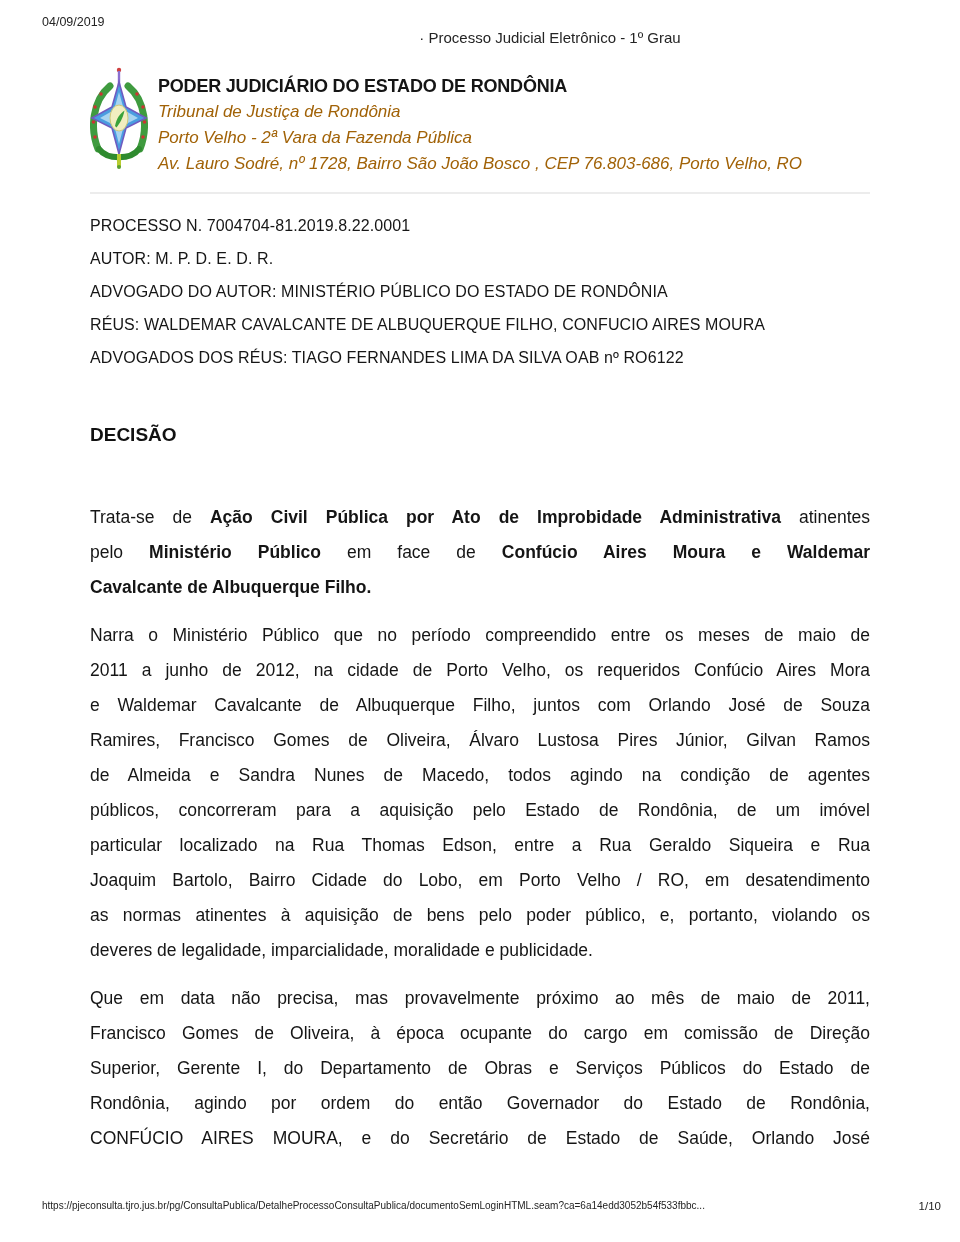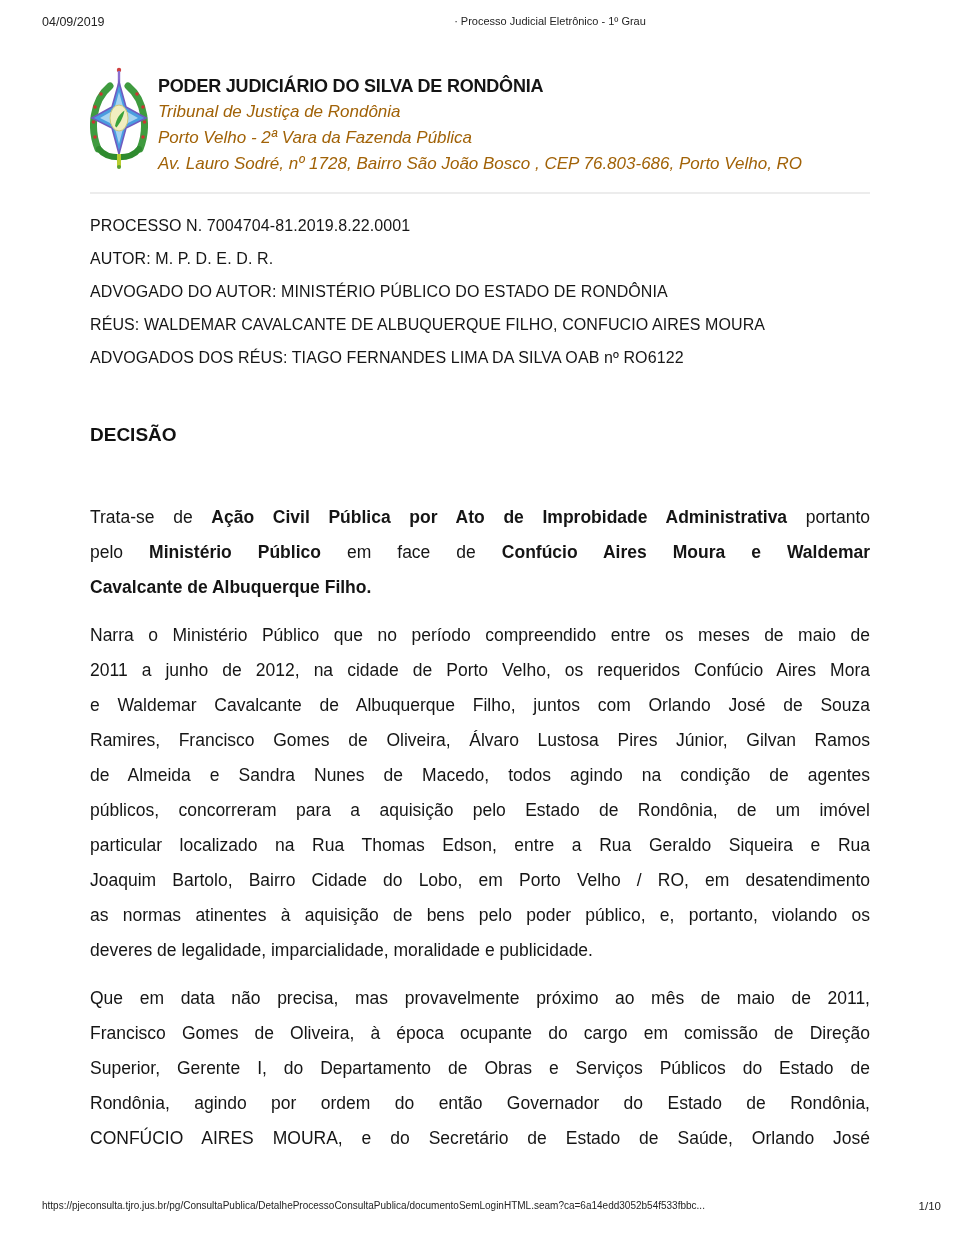--- a/index.html
+++ b/index.html
@@ -13,23 +13,23 @@
     color: #1c1c1c;
     overflow: hidden;
   }
 
   
   .print-date {
     position: absolute; top: 15px; left: 42px;
     font-size: 12.5px; color: #242424;
   }
   .print-title {
-    position: absolute; top: 15px; left: 550px;
+    position: absolute; top: 29px; left: 550px;
     transform: translateX(-50%);
-    font-size: 11px; color: #242424; white-space: nowrap;
+    font-size: 15px; color: #242424; white-space: nowrap;
   }
   .print-url {
     position: absolute; top: 1200px; left: 42px;
     font-size: 10px; color: #242424; white-space: nowrap;
   }
   .print-page {
     position: absolute; top: 1200px; right: 19px;
     font-size: 11.5px; color: #242424;
   }
 
@@ -108,41 +108,41 @@
       <path d="M29,25 L34,43 L48,51 L34,58 L29,77 L24,58 L10,51 L24,43 Z" fill="#a8d4f0"></path>
 
       <ellipse cx="29" cy="51" rx="9" ry="13" fill="#f2eec0" stroke="#cfc878" stroke-width="1"></ellipse>
       <path d="M25,59 C26.5,51.5 30,46.5 34.5,43.5 C33,51.5 29.5,56.5 26.5,60.5 Z" fill="#3aa33a"></path>
 
       <rect x="27" y="87" width="4" height="13" fill="#b8cc30"></rect>
       <circle cx="29" cy="100" r="2" fill="#5aa030"></circle>
     </svg>
   </div>
   <div class="letterhead-text">
-    <div class="org-name">PODER JUDICIÁRIO DO SILVA DE RONDÔNIA</div>
+    <div class="org-name">PODER JUDICIÁRIO DO ESTADO DE RONDÔNIA</div>
     <div class="lh-line">Tribunal de Justiça de Rondônia</div>
     <div class="lh-line">Porto Velho - 2ª Vara da Fazenda Pública</div>
     <div class="lh-line">Av. Lauro Sodré, nº 1728, Bairro São João Bosco , CEP 76.803-686, Porto Velho, RO</div>
   </div>
 </div>
 
 <div class="rule"></div>
 
 <div class="case-info">
   <p>PROCESSO N. 7004704-81.2019.8.22.0001</p>
   <p>AUTOR: M. P. D. E. D. R.</p>
   <p>ADVOGADO DO AUTOR: MINISTÉRIO PÚBLICO DO ESTADO DE RONDÔNIA</p>
   <p>RÉUS: WALDEMAR CAVALCANTE DE ALBUQUERQUE FILHO, CONFUCIO AIRES MOURA</p>
   <p>ADVOGADOS DOS RÉUS: TIAGO FERNANDES LIMA DA SILVA OAB nº RO6122</p>
 </div>
 
 <div class="decision-heading">DECISÃO</div>
 <div class="decision-body">
     <div class="para">
-      <div class="line"><span>Trata-se de </span><b>Ação Civil Pública por Ato de Improbidade Administrativa</b><span> portanto</span></div>
+      <div class="line"><span>Trata-se de </span><b>Ação Civil Pública por Ato de Improbidade Administrativa</b><span> atinentes</span></div>
       <div class="line"><span>pelo </span><b>Ministério Público</b><span> em face de </span><b>Confúcio Aires Moura e Waldemar</b></div>
       <div class="line flush"><b>Cavalcante de Albuquerque Filho.</b></div>
     </div>
     <div class="para">
       <div class="line"><span>Narra o Ministério Público que no período compreendido entre os meses de maio de</span></div>
       <div class="line"><span>2011 a junho de 2012, na cidade de Porto Velho, os requeridos Confúcio Aires Mora</span></div>
       <div class="line"><span>e Waldemar Cavalcante de Albuquerque Filho, juntos com Orlando José de Souza</span></div>
       <div class="line"><span>Ramires, Francisco Gomes de Oliveira, Álvaro Lustosa Pires Júnior, Gilvan Ramos</span></div>
       <div class="line"><span>de Almeida e Sandra Nunes de Macedo, todos agindo na condição de agentes</span></div>
       <div class="line"><span>públicos, concorreram para a aquisição pelo Estado de Rondônia, de um imóvel</span></div>

